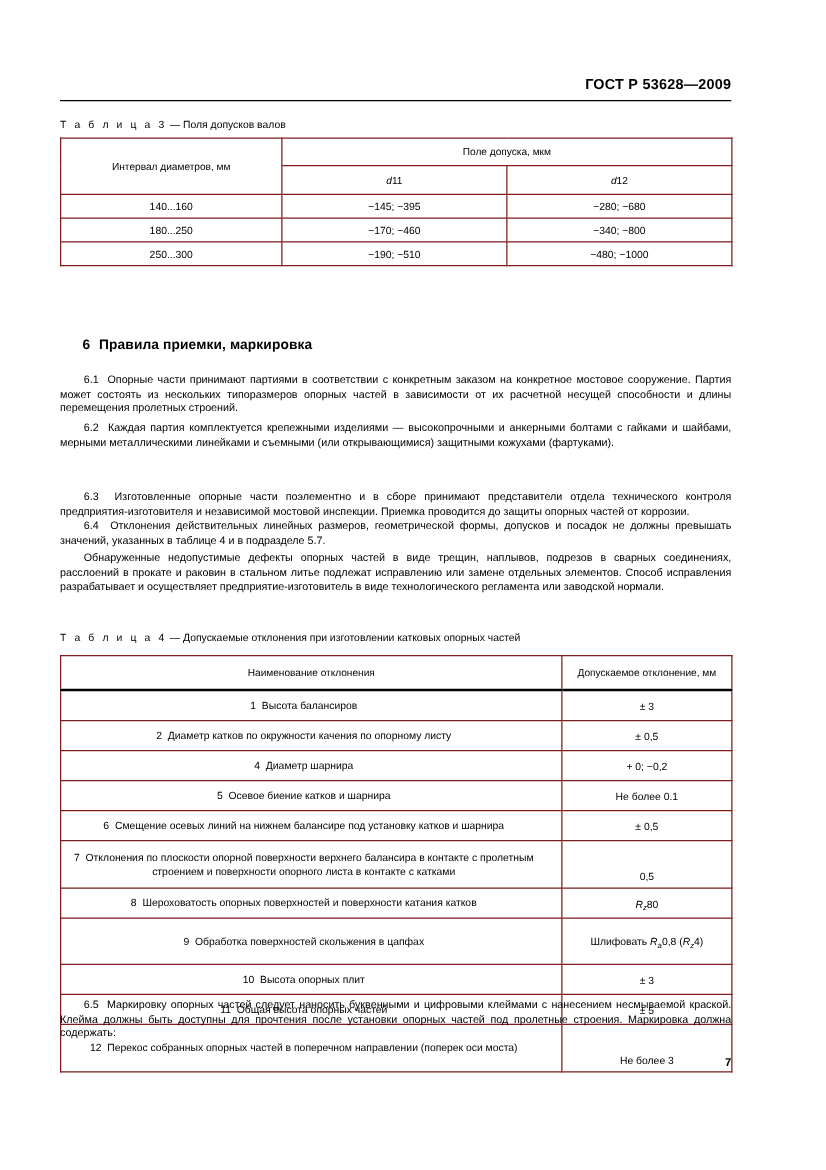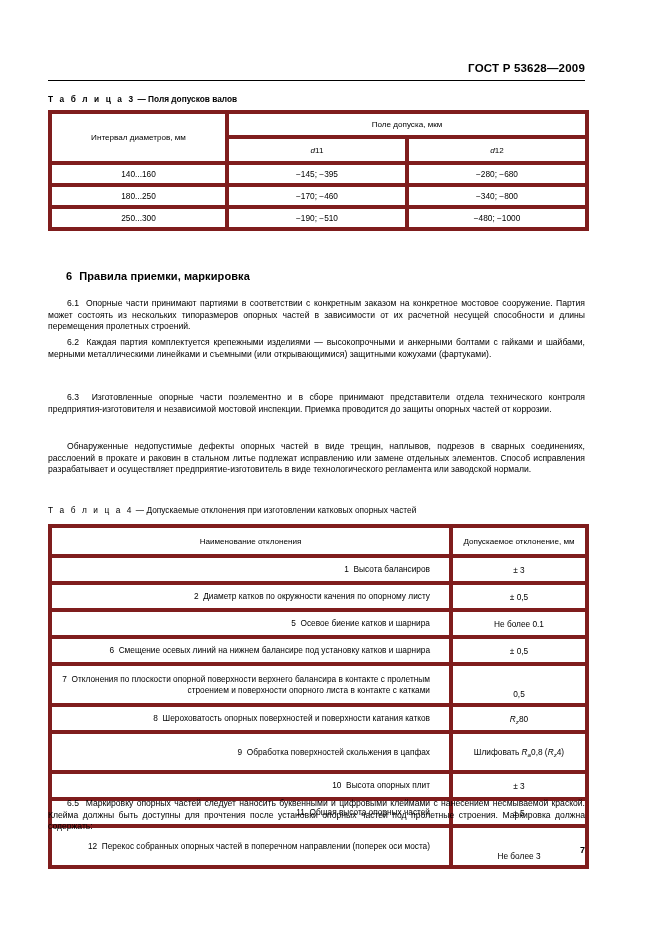--- a/index.html
+++ b/index.html
@@ -61,21 +61,21 @@
 
   
   table.gost {
     position: absolute;
     border-collapse: collapse;
     table-layout: fixed;
     font-size: 8.3px;
     color: #000;
   }
   table.gost td, table.gost th {
-    border: 4px solid #7f1d1d;
+    border: 1px solid #7f1d1d;
     padding: 0;
     font-weight: normal;
     vertical-align: middle;
   }
 
   
   #table3 {
     left: 48px;
     top: 110px;
     width: 537px;
@@ -102,21 +102,21 @@
   #table4 .c-name { width: 401px; }
   #table4 .c-val  { width: 136px; }
   #table4 th.col-head {
     text-align: center;
     height: 26px;
     font-size: 8.1px;
     border-bottom: 2px solid #000;
     margin-top: 41px;
   }
   #table4 td.name-cell {
-    text-align: right;
+    text-align: center;
     padding: 3px 19px 3px 7px;
     line-height: 1.32;
   }
   #table4 td.val-cell {
     text-align: center;
     padding: 3px 4px;
   }
   #table4 td.val-bottom {
     vertical-align: bottom;
     padding-bottom: 4px;
@@ -166,21 +166,21 @@
 </head>
 <body>
 
 <div class="page">
 
   <div class="doc-header">
     <span class="std-no">ГОСТ Р 53628—2009</span>
   </div>
   <div class="header-rule"></div>
 
-  <div class="tbl-caption" style="top:94px;font-weight:bold;"><span class="cap-word">Т а б л и ц а  3</span><span> — </span><span>Поля допусков валов</span></div>
+  <div class="tbl-caption" style="top:94px;"><span class="cap-word">Т а б л и ц а  3</span><span> — </span><span>Поля допусков валов</span></div>
 
   <table class="gost" id="table3">
     <colgroup>
       <col class="c-left">
         <col class="c-d11">
         <col class="c-d12">
     </colgroup>
     <tbody>
       <tr>
         <td class="hdr-cell head-tall" rowspan="2">Интервал диаметров, мм</td>
@@ -211,20 +211,21 @@
 
 
   <div class="sect-head" style="top:270px;"><span class="num">6</span><span>Правила приемки, маркировка</span></div>
 
   <div class="para" style="top:298px;"><span class="ind"></span><span>6.1</span>&nbsp;&nbsp;<span>Опорные части принимают партиями в соответствии с конкретным заказом на конкретное мостовое сооружение. Партия может состоять из нескольких типоразмеров опорных частей в зависимости от их расчетной несущей способности и длины перемещения пролетных строений.</span></div>
 
   <div class="para" style="top:337px;"><span class="ind"></span><span>6.2</span>&nbsp;&nbsp;<span>Каждая партия комплектуется крепежными изделиями — высокопрочными и анкерными болтами с гайками и шайбами, мерными металлическими линейками и съемными (или открывающимися) защитными кожухами (фартуками).</span></div>
 
   <div class="para" style="top:376px;margin-top:16px;"><span class="ind"></span><span>6.3</span>&nbsp;&nbsp;<span>Изготовленные опорные части поэлементно и в сборе принимают представители отдела технического контроля предприятия-изготовителя и независимой мостовой инспекции. Приемка проводится до защиты опорных частей от коррозии.</span></div>
 
+  <div class="para" style="top:415px;"><span class="ind"></span><span>6.4</span>&nbsp;&nbsp;<span>Отклонения действительных линейных размеров, геометрической формы, допусков и посадок не должны превышать значений, указанных в таблице 4 и в подразделе 5.7.</span></div>
 
   <div class="para" style="top:441px;"><span class="ind"></span><span>Обнаруженные недопустимые дефекты опорных частей в виде трещин, наплывов, подрезов в сварных соединениях, расслоений в прокате и раковин в стальном литье подлежат исправлению или замене отдельных элементов. Способ исправления разрабатывает и осуществляет предприятие-изготовитель в виде технологического регламента или заводской нормали.</span></div>
 
   <div class="tbl-caption" style="top:505px;"><span class="cap-word">Т а б л и ц а  4</span><span> — </span><span>Допускаемые отклонения при изготовлении катковых опорных частей</span></div>
 
   <table class="gost" id="table4">
     <colgroup>
         <col class="c-name">
         <col class="c-val">
       </colgroup>
@@ -237,20 +238,24 @@
     <tbody>
       <tr class="row-h1">
         <td class="name-cell"><span>1</span>&nbsp;&nbsp;<span>Высота балансиров</span></td>
         <td class="val-cell">± 3</td>
       </tr>
       <tr class="row-h1">
         <td class="name-cell"><span>2</span>&nbsp;&nbsp;<span>Диаметр катков по окружности качения по опорному листу</span></td>
         <td class="val-cell">± 0,5</td>
       </tr>
       <tr class="row-h1">
+        <td class="name-cell"><span>4</span>&nbsp;&nbsp;<span>Диаметр шарнира</span></td>
+        <td class="val-cell">+ 0; −0,2</td>
+      </tr>
+      <tr class="row-h1">
         <td class="name-cell"><span>5</span>&nbsp;&nbsp;<span>Осевое биение катков и шарнира</span></td>
         <td class="val-cell">Не более 0.1</td>
       </tr>
       <tr class="row-h1">
         <td class="name-cell"><span>6</span>&nbsp;&nbsp;<span>Смещение осевых линий на нижнем балансире под установку катков и шарнира</span></td>
         <td class="val-cell">± 0,5</td>
       </tr>
       <tr class="row-h2">
         <td class="name-cell"><span>7</span>&nbsp;&nbsp;<span>Отклонения по плоскости опорной поверхности верхнего балансира в контакте с пролетным строением и поверхности опорного листа в контакте с катками</span></td>
         <td class="val-cell val-bottom">0,5</td>

